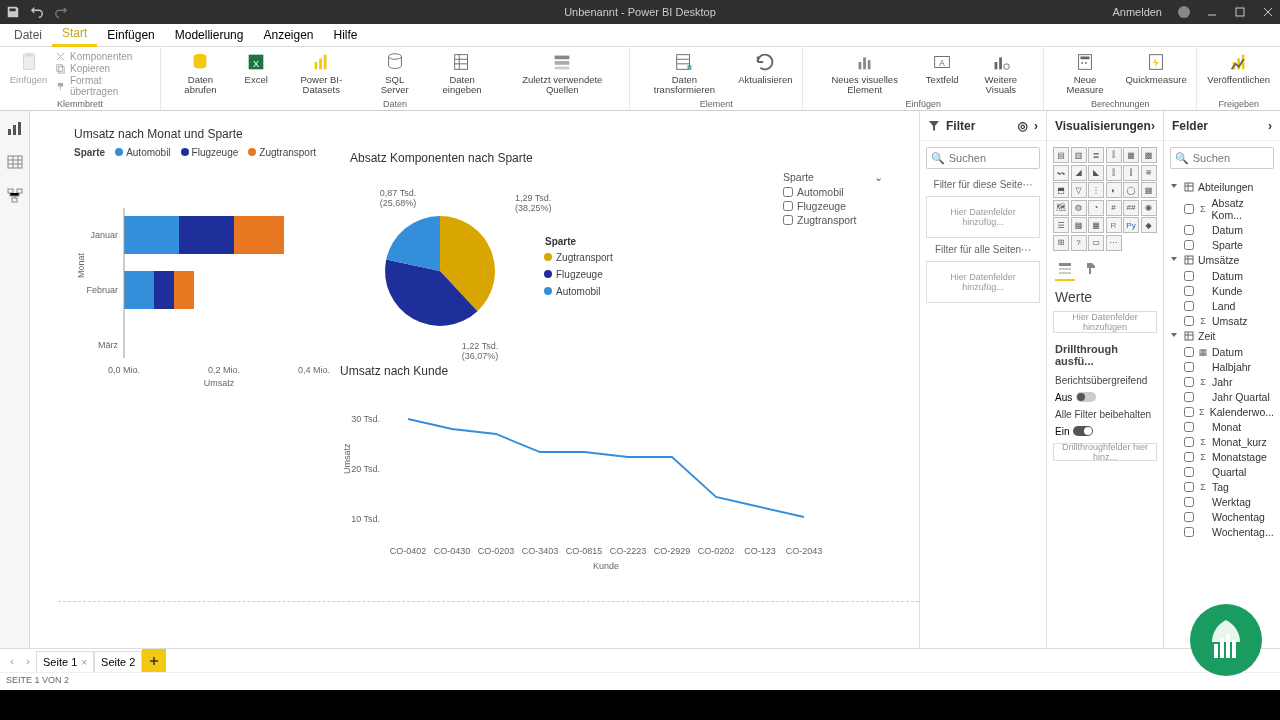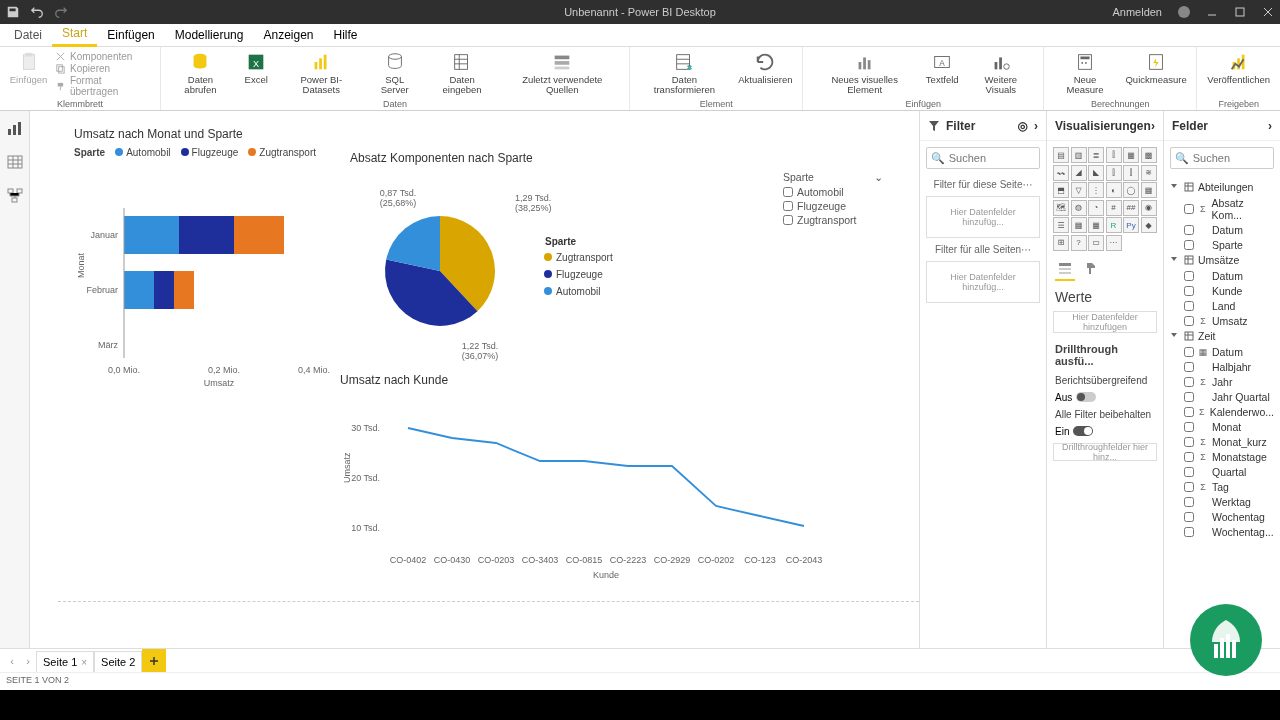--- a/index.html
+++ b/index.html
@@ -415,21 +415,21 @@
         <div class="opt">
             <input type="checkbox" style="">
             <span>Flugzeuge</span>
           </div>
         <div class="opt">
             <input type="checkbox" style="">
             <span>Zugtransport</span>
           </div>
       </div>
 
-      <div class="chart-box" style="left:310px; top:262px; width:490px;">
+      <div class="chart-box" style="left:310px; top:253px; width:490px;">
         <div class="ctitle">Umsatz nach Kunde</div>
         <svg width="490" height="190">
           <text x="-90" y="10" transform="rotate(-90)" font-size="9" fill="#666">Umsatz</text>
           <text x="40" y="38" font-size="9" fill="#666" text-anchor="end">30 Tsd.</text>
           <text x="40" y="88" font-size="9" fill="#666" text-anchor="end">20 Tsd.</text>
           <text x="40" y="138" font-size="9" fill="#666" text-anchor="end">10 Tsd.</text>
           <polyline fill="none" stroke="#338fd9" stroke-width="1.8" points="68,35 112,45 156,50 200,68 244,68 288,73 332,73 376,113 420,123 464,133"></polyline>
           <g font-size="9" fill="#666" text-anchor="middle">
             <text x="68" y="170">CO-0402</text>
               <text x="112" y="170">CO-0430</text>

